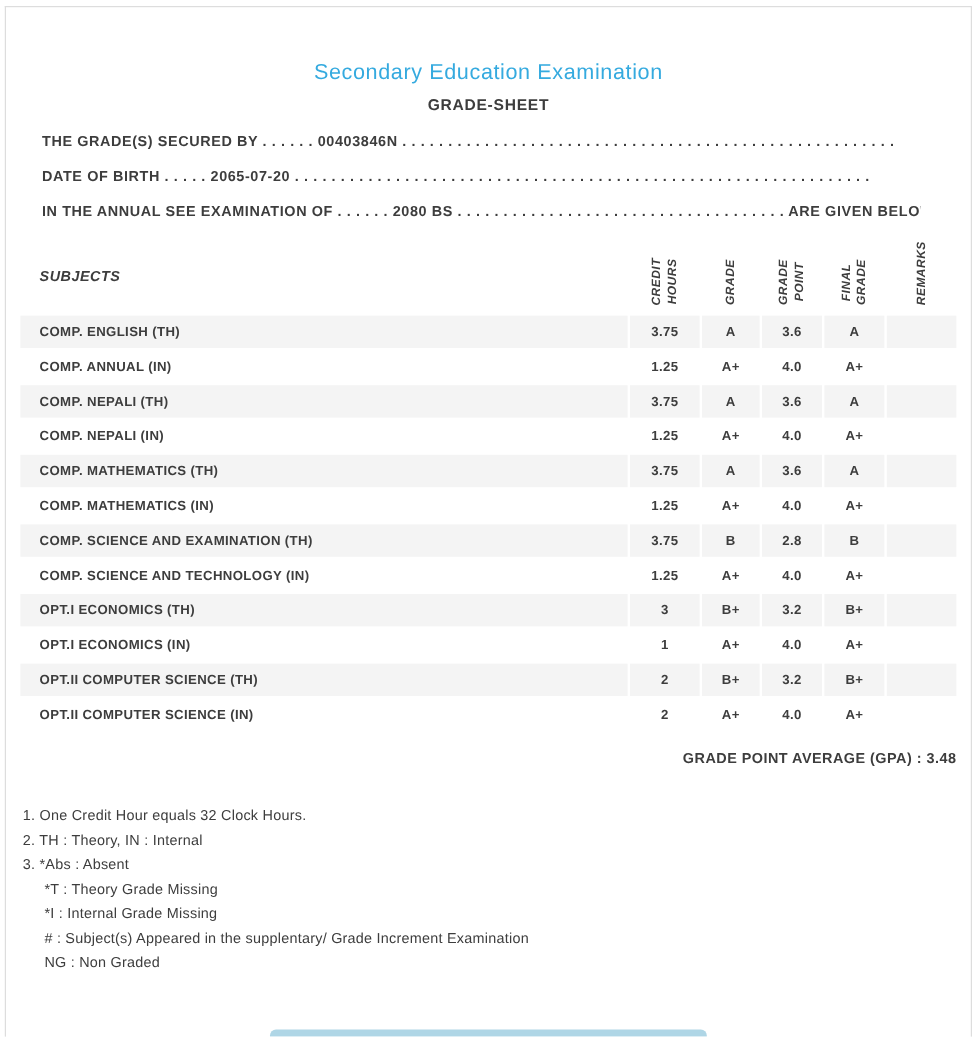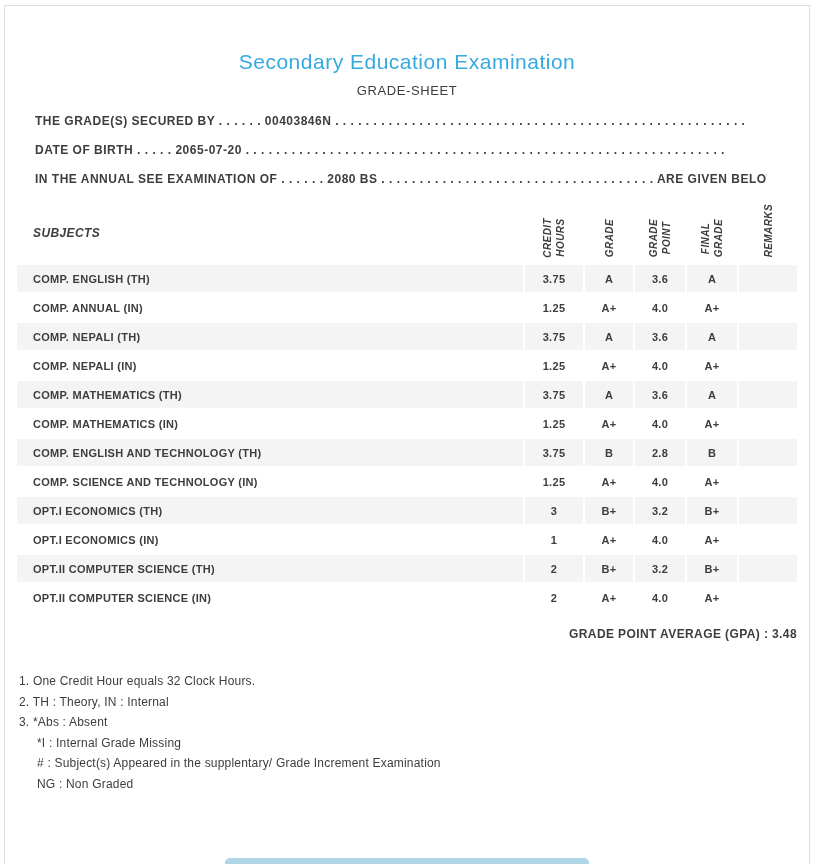--- a/index.html
+++ b/index.html
@@ -23,30 +23,30 @@
     height:859px;
     border:1px solid #ddd;
     border-bottom:none;
     background:#fff;
     position:relative;
     overflow:hidden;
   }
   .title{
     text-align:center;
     margin-top:44px;
-    font-size:21px;
+    font-size:18px;
     font-weight:400;
     letter-spacing:.5px;
     color:var(--title-blue);
   }
   .subtitle{
     text-align:center;
     margin-top:9px;
     font-size:13px;
-    font-weight:400;
+    font-weight:700;
     letter-spacing:.6px;
   }
   .info{margin:17px 42px 0 30px;}
   .info-line{
     font-size:12px;
     font-weight:700;
     letter-spacing:.5px;
     line-height:13px;
     margin-bottom:16px;
     white-space:nowrap;
@@ -202,21 +202,21 @@
         </tr>
         <tr>
           <td class="subject">COMP. MATHEMATICS (IN)</td>
           <td class="num">1.25</td>
           <td class="num">A+</td>
           <td class="num">4.0</td>
           <td class="num">A+</td>
           <td class="num"></td>
         </tr>
         <tr>
-          <td class="subject">COMP. ENGLISH AND TECHNOLOGY (TH)</td>
+          <td class="subject">COMP. SCIENCE AND EXAMINATION (TH)</td>
           <td class="num">3.75</td>
           <td class="num">B</td>
           <td class="num">2.8</td>
           <td class="num">B</td>
           <td class="num"></td>
         </tr>
         <tr>
           <td class="subject">COMP. SCIENCE AND TECHNOLOGY (IN)</td>
           <td class="num">1.25</td>
           <td class="num">A+</td>
@@ -258,20 +258,21 @@
         </tr>
       </tbody>
   </table>
 
   <div class="gpa">GRADE POINT AVERAGE (GPA) : 3.48</div>
 
   <div class="footnotes">
       <div class="footnote">1. One Credit Hour equals 32 Clock Hours.</div>
       <div class="footnote">2. TH : Theory, IN : Internal</div>
       <div class="footnote">3. *Abs : Absent</div>
+      <div class="footnote indent">*T : Theory Grade Missing</div>
       <div class="footnote indent">*I : Internal Grade Missing</div>
       <div class="footnote indent"># : Subject(s) Appeared in the supplentary/ Grade Increment Examination</div>
       <div class="footnote indent">NG : Non Graded</div>
     </div>
 
   <div class="bottom-bar"></div>
 
 </div>
 
 </body></html>

